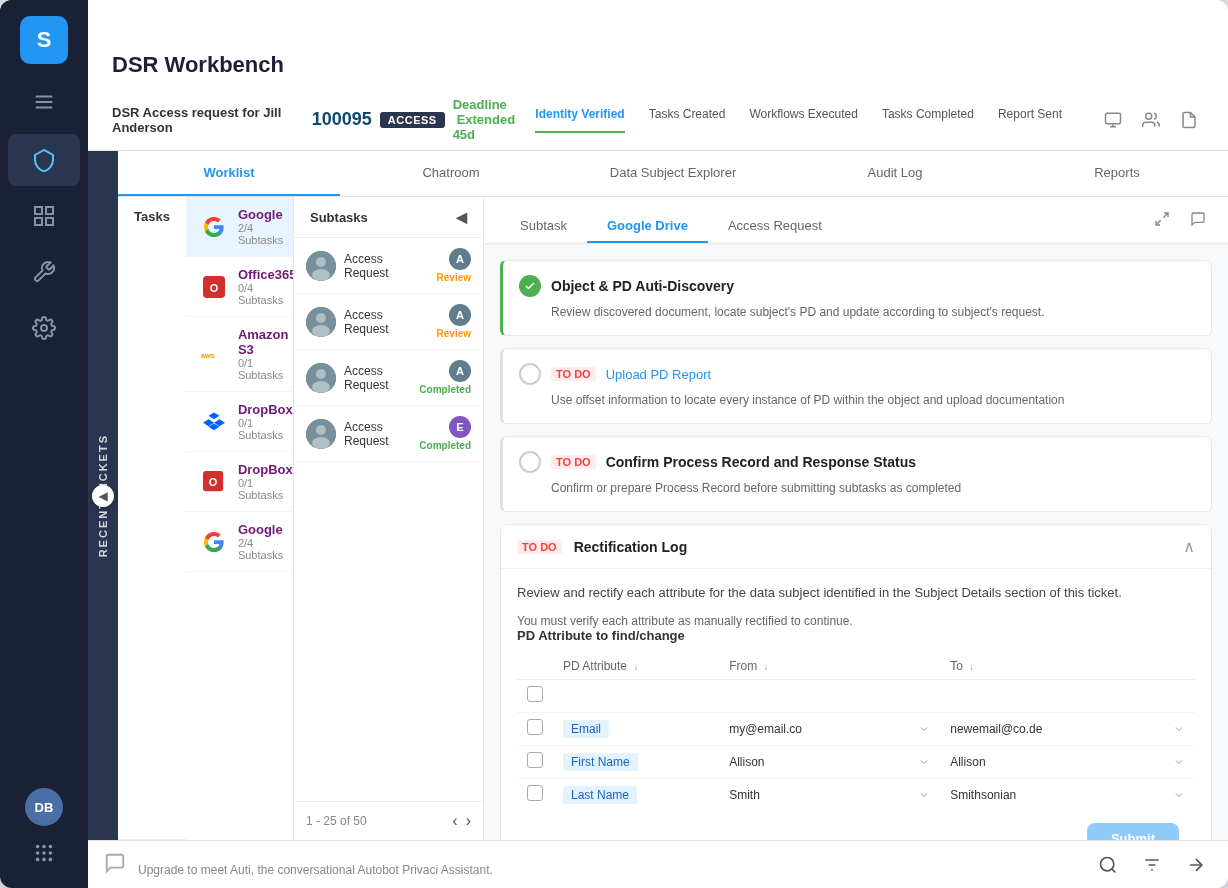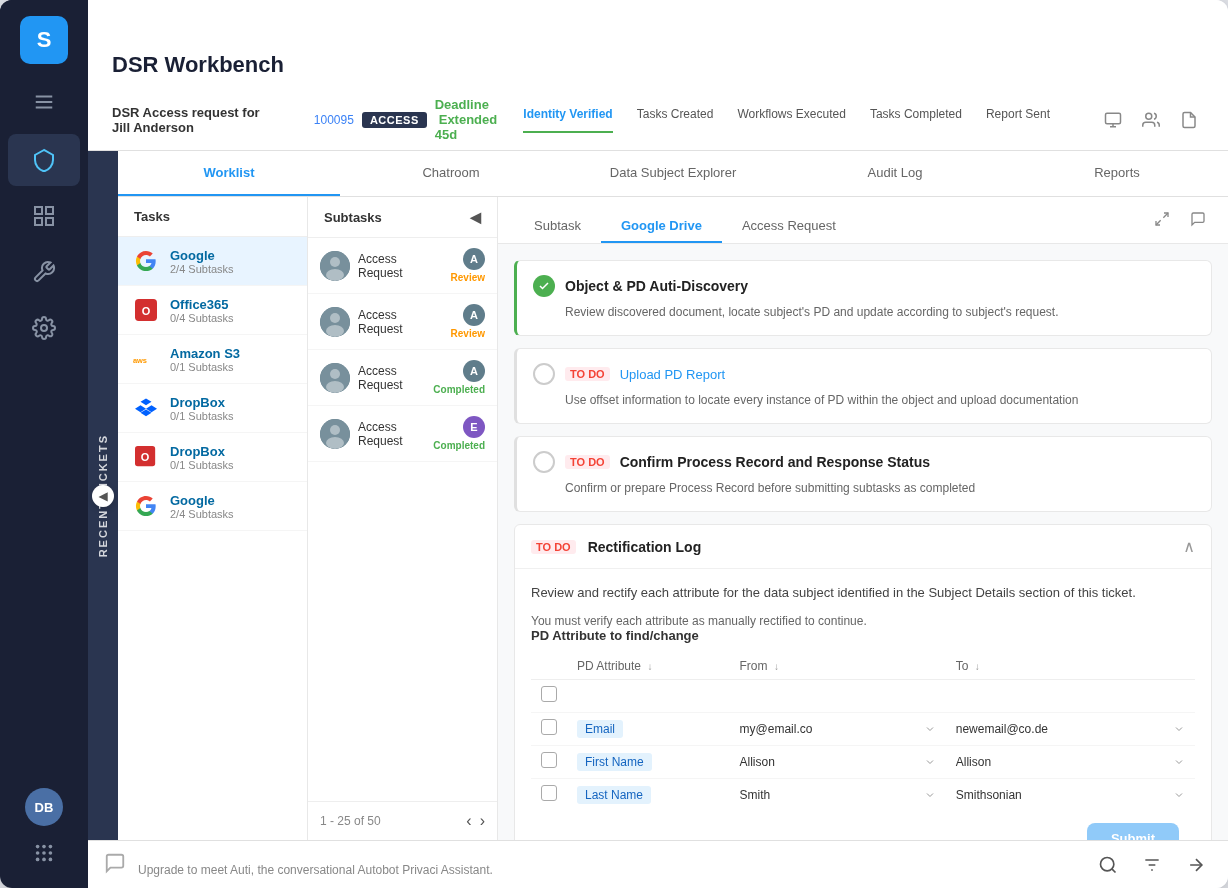--- a/index.html
+++ b/index.html
@@ -21,21 +21,21 @@
     .sidebar-bottom { display: flex; flex-direction: column; align-items: center; gap: 8px; padding-bottom: 16px; }
     .avatar-circle { width: 38px; height: 38px; border-radius: 50%; background: #4a6fa5; display: flex; align-items: center; justify-content: center; color: white; font-size: 13px; font-weight: bold; cursor: pointer; }
     .dots-icon { width: 38px; height: 38px; display: flex; align-items: center; justify-content: center; cursor: pointer; color: #8892a4; }
 
     
     .main { flex: 1; display: flex; flex-direction: column; background: #f0f2f5; }
 
     
     .header { background: white; padding: 14px 24px 0 24px; border-bottom: 1px solid #e0e0e0; flex-shrink: 0; }
     .header-title { font-size: 22px; font-weight: 700; color: #1a2035; margin-bottom: 12px; margin-top: 38px; }
-    .ticket-id { font-size: 12px; color: #3b82f6; font-weight: 400; }
+    .ticket-id { font-size: 18px; color: #0c4a6e; font-weight: 700; }
     .ticket-badge { background: #2a3550; color: white; font-size: 11px; font-weight: 700; padding: 2px 8px; border-radius: 3px; letter-spacing: 0.5px; }
     .ticket-deadline { font-size: 13px; color: #555; }
     .ticket-deadline span { color: #4caf50; font-weight: 600; }
     .ticket-steps { display: flex; align-items: flex-start; gap: 24px; margin-left: auto; margin-right: 16px; }
     .step { font-size: 12px; color: #999; cursor: pointer; padding-bottom: 10px; white-space: nowrap; }
     .step.active { color: #2196f3; font-weight: 600; border-bottom: 2px solid #4caf50; }
     .step.done { color: #555; }
     .ticket-icons { display: flex; gap: 8px; margin-left: 8px; }
     .ticket-icon-btn { width: 30px; height: 30px; display: flex; align-items: center; justify-content: center; cursor: pointer; color: #888; }
 
@@ -52,28 +52,28 @@
 
     
     .tab-bar { display: flex; background: white; border-bottom: 1px solid #e0e0e0; flex-shrink: 0; }
     .tab { flex: 1; padding: 14px 8px; text-align: center; font-size: 13px; color: #666; cursor: pointer; border-bottom: 2px solid transparent; }
     .tab.active { color: #2196f3; border-bottom: 2px solid #2196f3; font-weight: 600; }
 
     
     .panel-content { flex: 1; display: flex; overflow: hidden; }
 
     
-    .tasks-panel { width: 190px; background: white; border-right: 1px solid #e8e8e8; display: flex; flex-direction: column; flex-shrink: 0; }
+    .tasks-panel { width: 176px; background: white; border-right: 1px solid #e8e8e8; display: flex; flex-direction: row; flex-shrink: 0; }
     .tasks-header { padding: 12px 16px; font-size: 13px; font-weight: 600; color: #333; border-bottom: 1px solid #eee; }
     .task-list { flex: 1; overflow-y: auto; }
     .task-item { display: flex; align-items: center; gap: 10px; padding: 10px 14px; cursor: pointer; border-bottom: 1px solid #f5f5f5; }
     .task-item.active { background: #e8f4ff; }
     .task-logo { width: 28px; height: 28px; border-radius: 4px; display: flex; align-items: center; justify-content: center; flex-shrink: 0; }
     .task-info { flex: 1; min-width: 0; }
-    .task-name { font-size: 13px; font-weight: 600; color: #0369a1; }
+    .task-name { font-size: 13px; font-weight: 600; color: #701a75; }
     .task-sub { font-size: 11px; color: #888; }
 
     
     .subtasks-panel { width: 190px; background: white; border-right: 1px solid #e8e8e8; display: flex; flex-direction: column; flex-shrink: 0; }
     .subtasks-header { padding: 12px 16px; font-size: 13px; font-weight: 600; color: #333; border-bottom: 1px solid #eee; display: flex; align-items: center; justify-content: space-between; }
     .subtask-list { flex: 1; overflow-y: auto; }
     .subtask-item { display: flex; align-items: center; gap: 8px; padding: 10px 12px; border-bottom: 1px solid #f5f5f5; cursor: pointer; }
     .subtask-avatar { width: 30px; height: 30px; border-radius: 50%; background: #607d8b; display: flex; align-items: center; justify-content: center; color: white; font-size: 12px; flex-shrink: 0; overflow: hidden; }
     .subtask-info { flex: 1; min-width: 0; }
     .subtask-name { font-size: 12px; color: #333; }
@@ -209,21 +209,21 @@
             <circle cx="19" cy="19" r="2"></circle>
           </svg>
       </div>
     </div>
   </div>
 
   <div class="main">
 
     <div class="header">
       <div class="header-title">DSR Workbench</div>
-      <div style="display:flex; align-items:center; gap:24px; padding-bottom:8px;margin-top:19px;">
+      <div style="display:flex; align-items:center; gap:12px; padding-bottom:8px;margin-top:19px;">
         <span style="font-size:13px; color:#333; font-weight:600;">DSR Access request for Jill Anderson</span>
         <div style="display:flex; align-items:center; gap:8px; margin-left:16px;">
           <span class="ticket-id">100095</span>
           <span class="ticket-badge">ACCESS</span>
           <span class="ticket-deadline">
             <span>Deadline</span>
             <span style="color:#4caf50; font-weight:600; margin-left:4px;">Extended 45d</span>
           </span>
         </div>
         <div class="ticket-steps">

